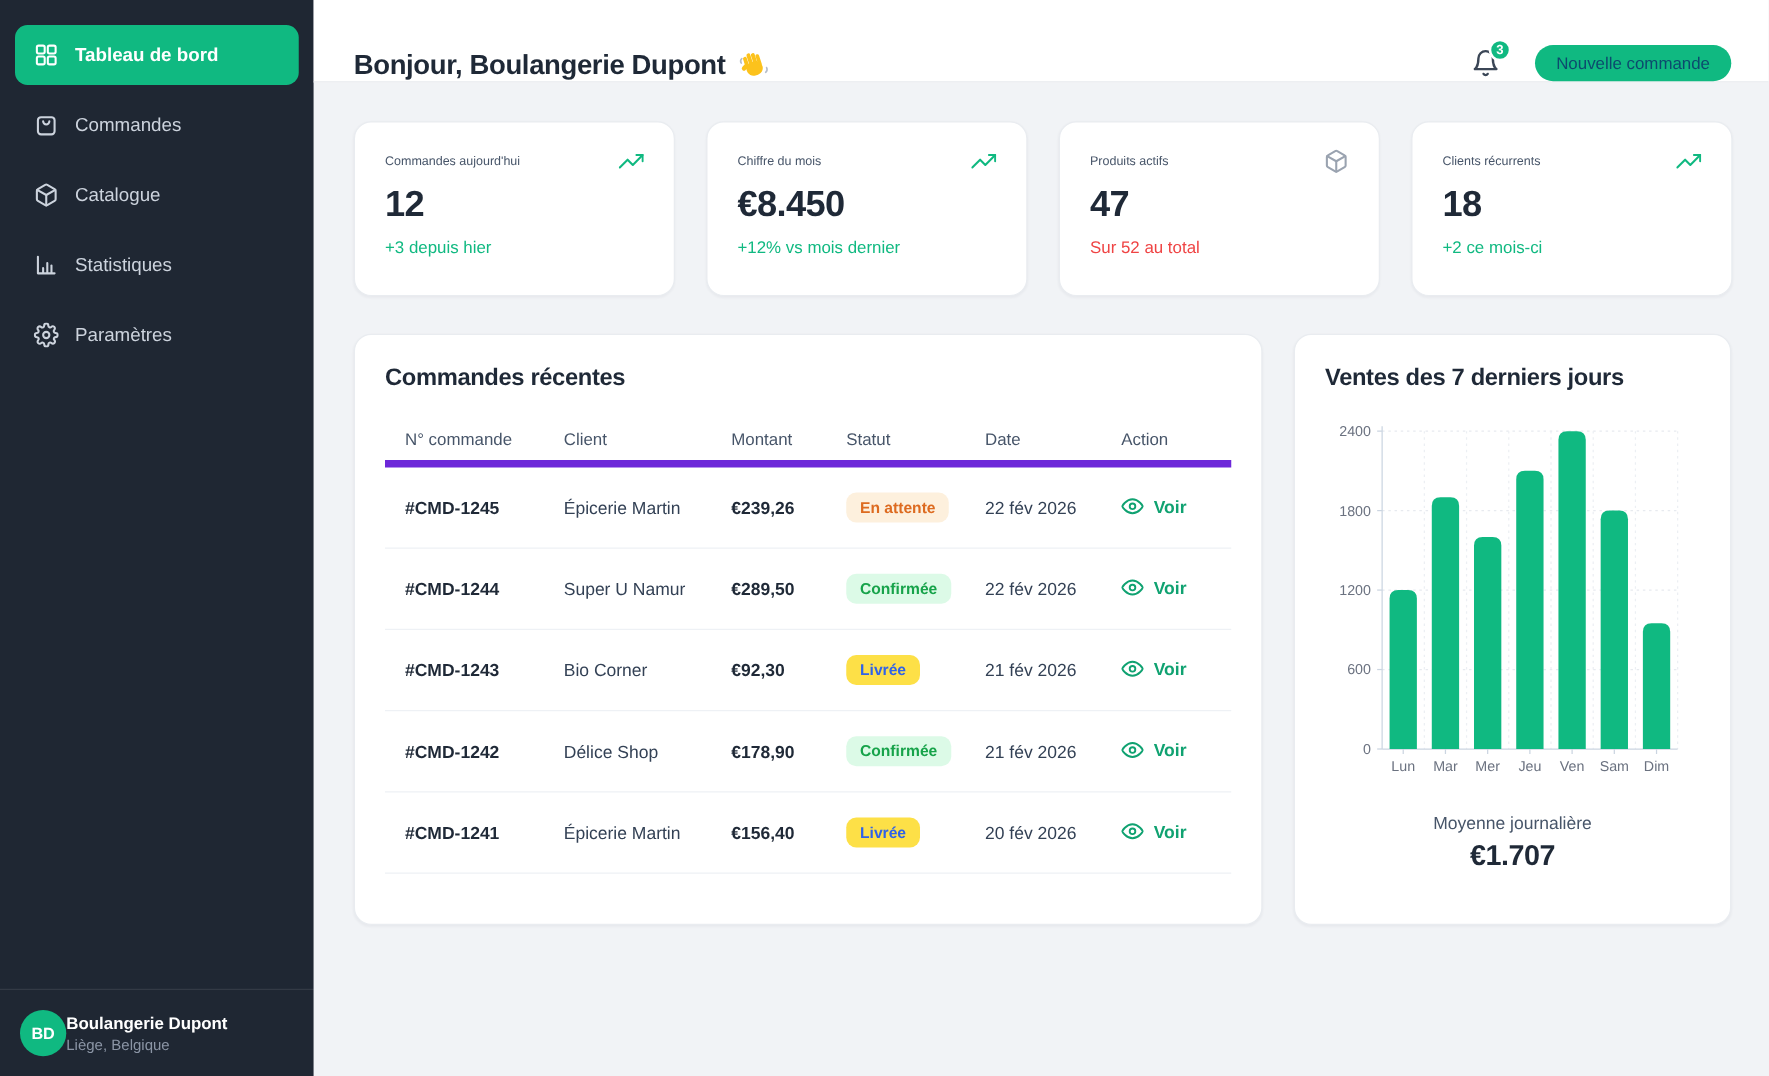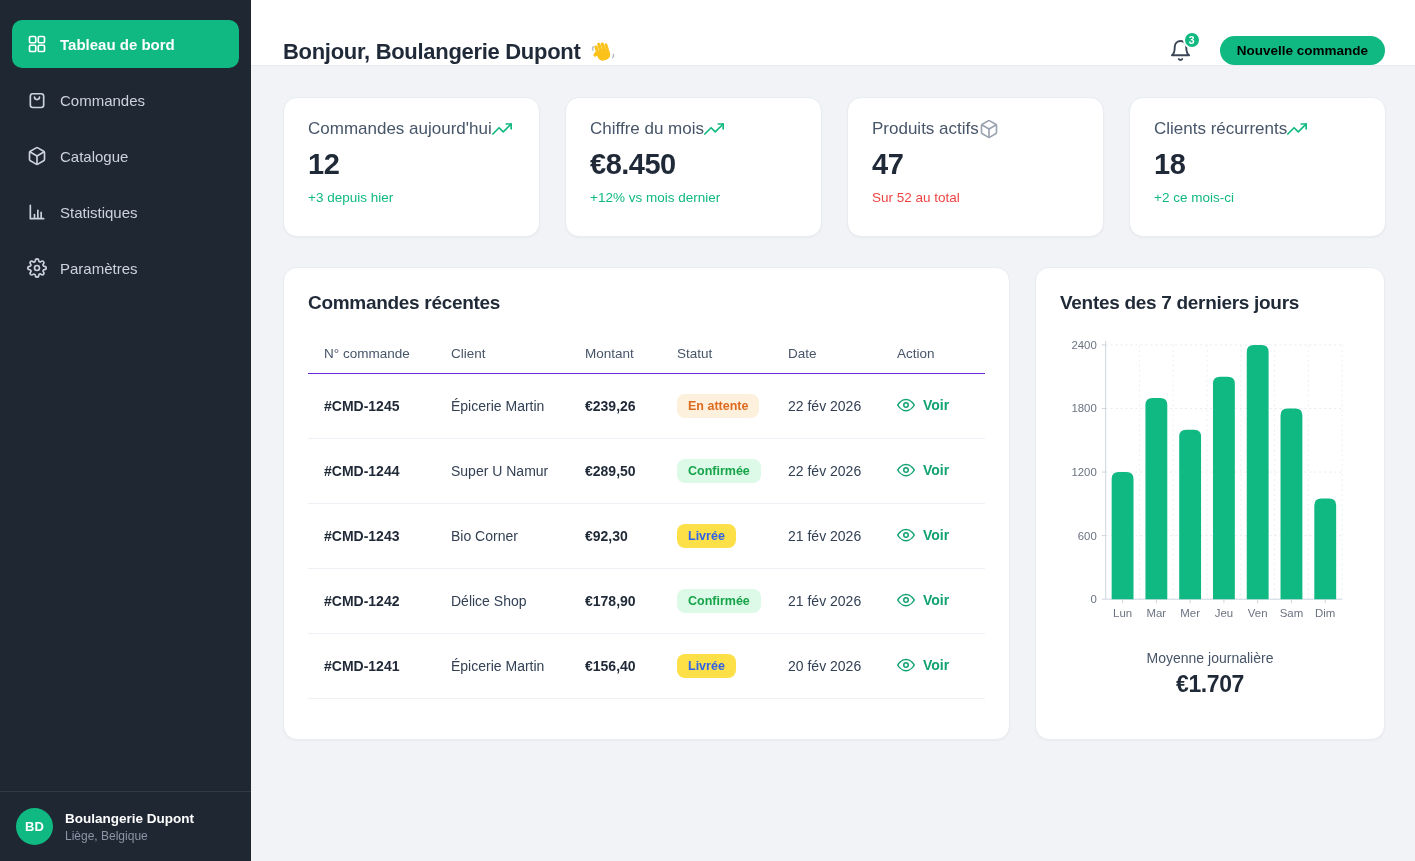--- a/index.html
+++ b/index.html
@@ -9,52 +9,52 @@
 
   
   .sidebar { width:251px; min-width:251px; background:#1f2733; color:#fff; display:flex; flex-direction:column; }
   .sidebar-logo { height:75px; display:flex; align-items:center; padding:0 20px; border-bottom:1px solid rgba(255,255,255,.09); font-size:19px; font-weight:800; letter-spacing:.2px; }
   .nav { padding:20px 12px 0 12px; flex:1; }
   .nav-item { display:flex; align-items:center; gap:13px; height:48px; padding:0 15px; border-radius:10px; color:#ccd3dd; font-size:15px; margin-bottom:8px; cursor:pointer; }
   .nav-item.active { background:#10b981; color:#fff; font-weight:600; }
   .icon { display:inline-flex; align-items:center; justify-content:center; }
   .icon svg { width:100%; height:100%; }
   .nav-item .icon { width:20px; height:20px; }
-  .sidebar-user { border-top:1px solid rgba(255,255,255,.09); padding:16px 16px; display:flex; align-items:center; gap:12px; cursor:pointer; }
+  .sidebar-user { border-top:1px solid rgba(255,255,255,.09); padding:16px 16px; display:flex; align-items:center; cursor:pointer; }
   .avatar { width:37px; height:37px; min-width:37px; border-radius:50%; background:#10b981; color:#fff; font-weight:700; font-size:13px; display:flex; align-items:center; justify-content:center; }
   .user-name { font-size:13.5px; font-weight:700; color:#fff; }
   .user-loc { font-size:12px; color:#8b95a5; margin-top:3px; }
 
   
   .main { flex:1; display:flex; flex-direction:column; background:#f1f3f6; }
   .topbar { height:66px; min-height:66px; background:#fff; border-bottom:1px solid #e7eaee; display:flex; align-items:flex-end; padding:0 30px 0 32px; }
   .page-title { font-size:22px; font-weight:800; color:#1f2937; letter-spacing:-.3px; display:flex; align-items:center; gap:10px; }
   .wave { width:26px; height:26px; }
   .topbar-right { margin-left:auto; display:flex; align-items:center; gap:28px; }
   .bell-wrap { position:relative; width:23px; height:23px; color:#3b4656; cursor:pointer; }
   .bell-badge { position:absolute; top:-8px; right:-9px; min-width:18px; height:18px; padding:0 3px; border-radius:999px; background:#10b981; color:#fff; font-size:10.5px; font-weight:700; display:flex; align-items:center; justify-content:center; border:2px solid #fff; }
-  .btn-new { background:#10b981; color:#000000; border:none; border-radius:999px; font-size:13.5px; font-weight:700; padding:7px 17px; cursor:pointer; font-family:inherit; }
+  .btn-new { background:#10b981; color:#0c4a6e; border:none; border-radius:999px; font-size:13.5px; font-weight:400; padding:7px 17px; cursor:pointer; font-family:inherit; }
 
   .content { padding:31px 29px 0 32px; }
   .stats-row { display:flex; gap:25px; }
   .card { background:#fff; border:1px solid #e9ecf0; border-radius:14px; box-shadow:0 1px 2px rgba(16,24,40,.04); }
   .stat-card { flex:1; height:140px; padding:21px 24px; }
-  .stat-top { display:flex; justify-content:flex-start; align-items:center; color:#475569; font-size:17px; }
+  .stat-top { display:flex; justify-content:space-between; align-items:center; color:#475569; font-size:10px; }
   .stat-top .icon { width:20px; height:20px; }
   .icon-green { color:#10b981; } .icon-gray { color:#9aa3b0; }
   .stat-value { font-size:29px; font-weight:800; color:#1f2937; margin-top:9px; letter-spacing:-.5px; }
   .stat-delta { font-size:13.5px; margin-top:9px; }
   .delta-pos { color:#10b981; } .delta-neutral { color:#ef4444; }
 
   .panels { display:flex; gap:25px; margin-top:30px; }
   .orders-panel { width:727px; height:473px; padding:24px; }
   .panel-title { font-size:19px; font-weight:800; color:#1f2937; letter-spacing:-.3px; }
   .table { margin-top:20px; }
   .thead, .trow { display:grid; grid-template-columns:127px 134px 92px 111px 109px auto; align-items:center; padding-left:16px; }
-  .thead { height:40px; border-bottom:1px solid #6d28d9; color:#475569; font-size:13.5px; }
+  .thead { height:40px; border-bottom:6px solid #6d28d9; color:#475569; font-size:13.5px; }
   .trow { height:65px; border-bottom:1px solid #eef1f5; font-size:14px; }
   .cell-id { font-weight:700; color:#1f2937; }
   .cell-client, .cell-date { color:#334155; }
   .cell-amount { font-weight:700; color:#1f2937; }
   .badge { display:inline-block; padding:5px 11px; border-radius:8px; font-size:12.5px; font-weight:600; }
   .badge-pending { background:#fdf0dd; color:#dd6b20; }
   .badge-confirmed { background:#dcfae7; color:#17a34a; }
   .badge-delivered { background:#fde047; color:#2f62e9; }
   .voir { display:inline-flex; align-items:center; gap:8px; color:#10a271; font-weight:600; font-size:14px; cursor:pointer; }
   .voir .icon { width:18px; height:18px; }

